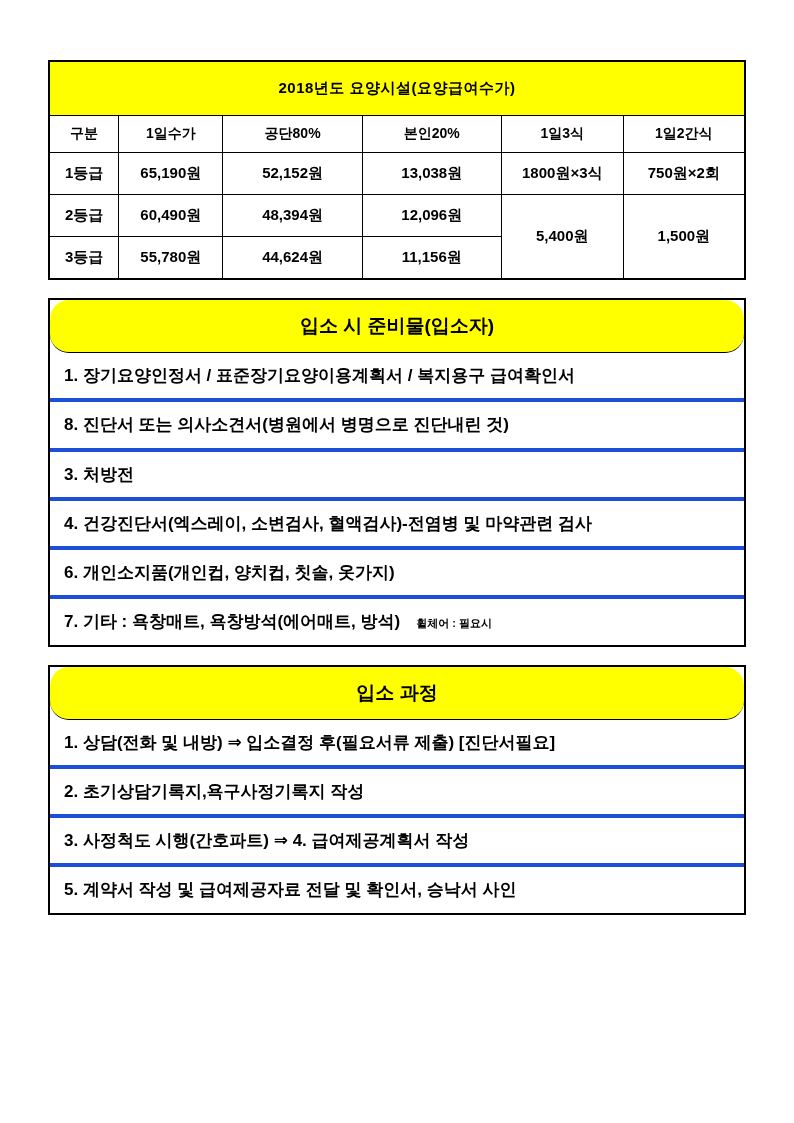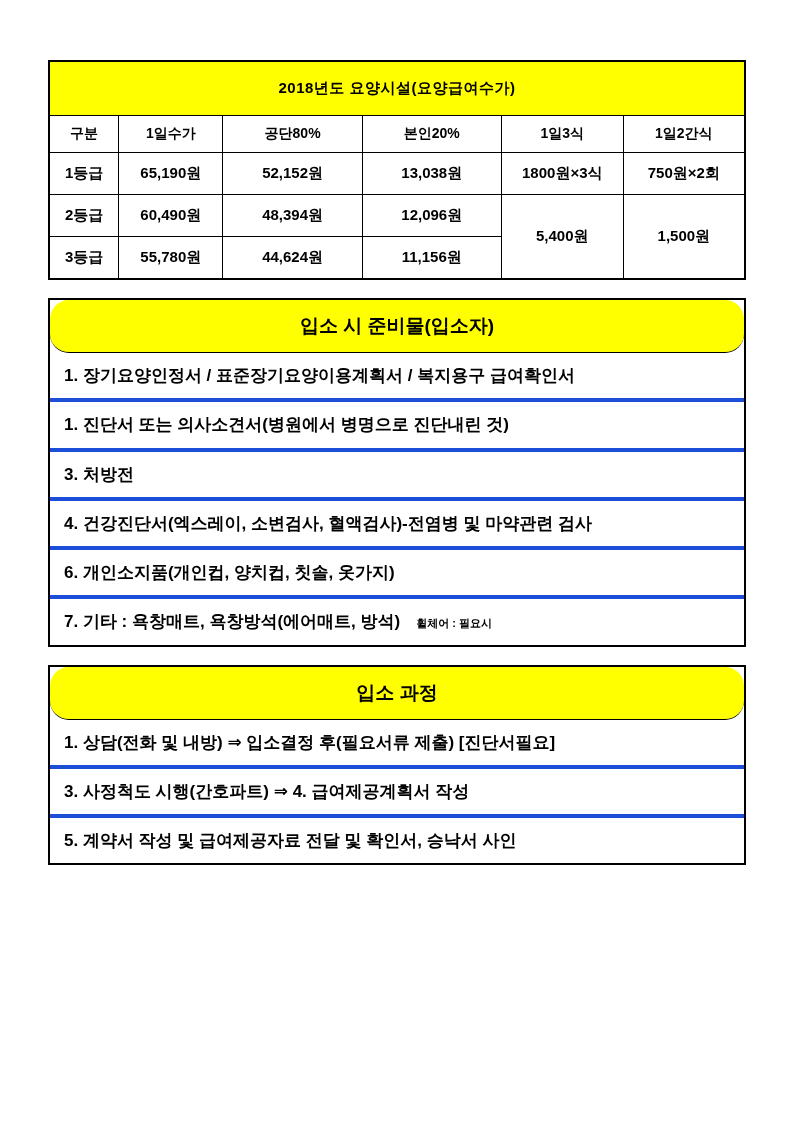--- a/index.html
+++ b/index.html
@@ -133,29 +133,30 @@
         <td>55,780원</td>
         <td>44,624원</td>
         <td>11,156원</td>
       </tr>
     </tbody>
   </table>
 
   <div class="block">
     <div class="title">입소 시 준비물(입소자)</div>
     <div class="row">1. 장기요양인정서 /   표준장기요양이용계획서 / 복지용구 급여확인서</div>
-    <div class="row">1. 진단서 또는 의사소견서(병원에서 병명으로 진단내린 것)</div>
+    <div class="row">8. 진단서 또는 의사소견서(병원에서 병명으로 진단내린 것)</div>
     <div class="row">3. 처방전</div>
     <div class="row">4. 건강진단서(엑스레이, 소변검사, 혈액검사)-전염병 및 마약관련 검사</div>
     <div class="row">6. 개인소지품(개인컵, 양치컵, 칫솔, 옷가지)</div>
     <div class="row">
       <span>7. 기타  : 욕창매트, 욕창방석(에어매트, 방석)</span><span class="small-note">휠체어 : 필요시</span>
     </div>
   </div>
 
   <div class="block">
     <div class="title">입소 과정</div>
     <div class="row">1. 상담(전화 및 내방)  ⇒   입소결정 후(필요서류 제출) [진단서필요]</div>
+    <div class="row">2. 초기상담기록지,욕구사정기록지 작성</div>
     <div class="row">3. 사정척도 시행(간호파트)  ⇒   4. 급여제공계획서 작성</div>
     <div class="row">5. 계약서 작성 및 급여제공자료 전달 및 확인서, 승낙서 사인</div>
   </div>
 
 </div>
 
 </body></html>

